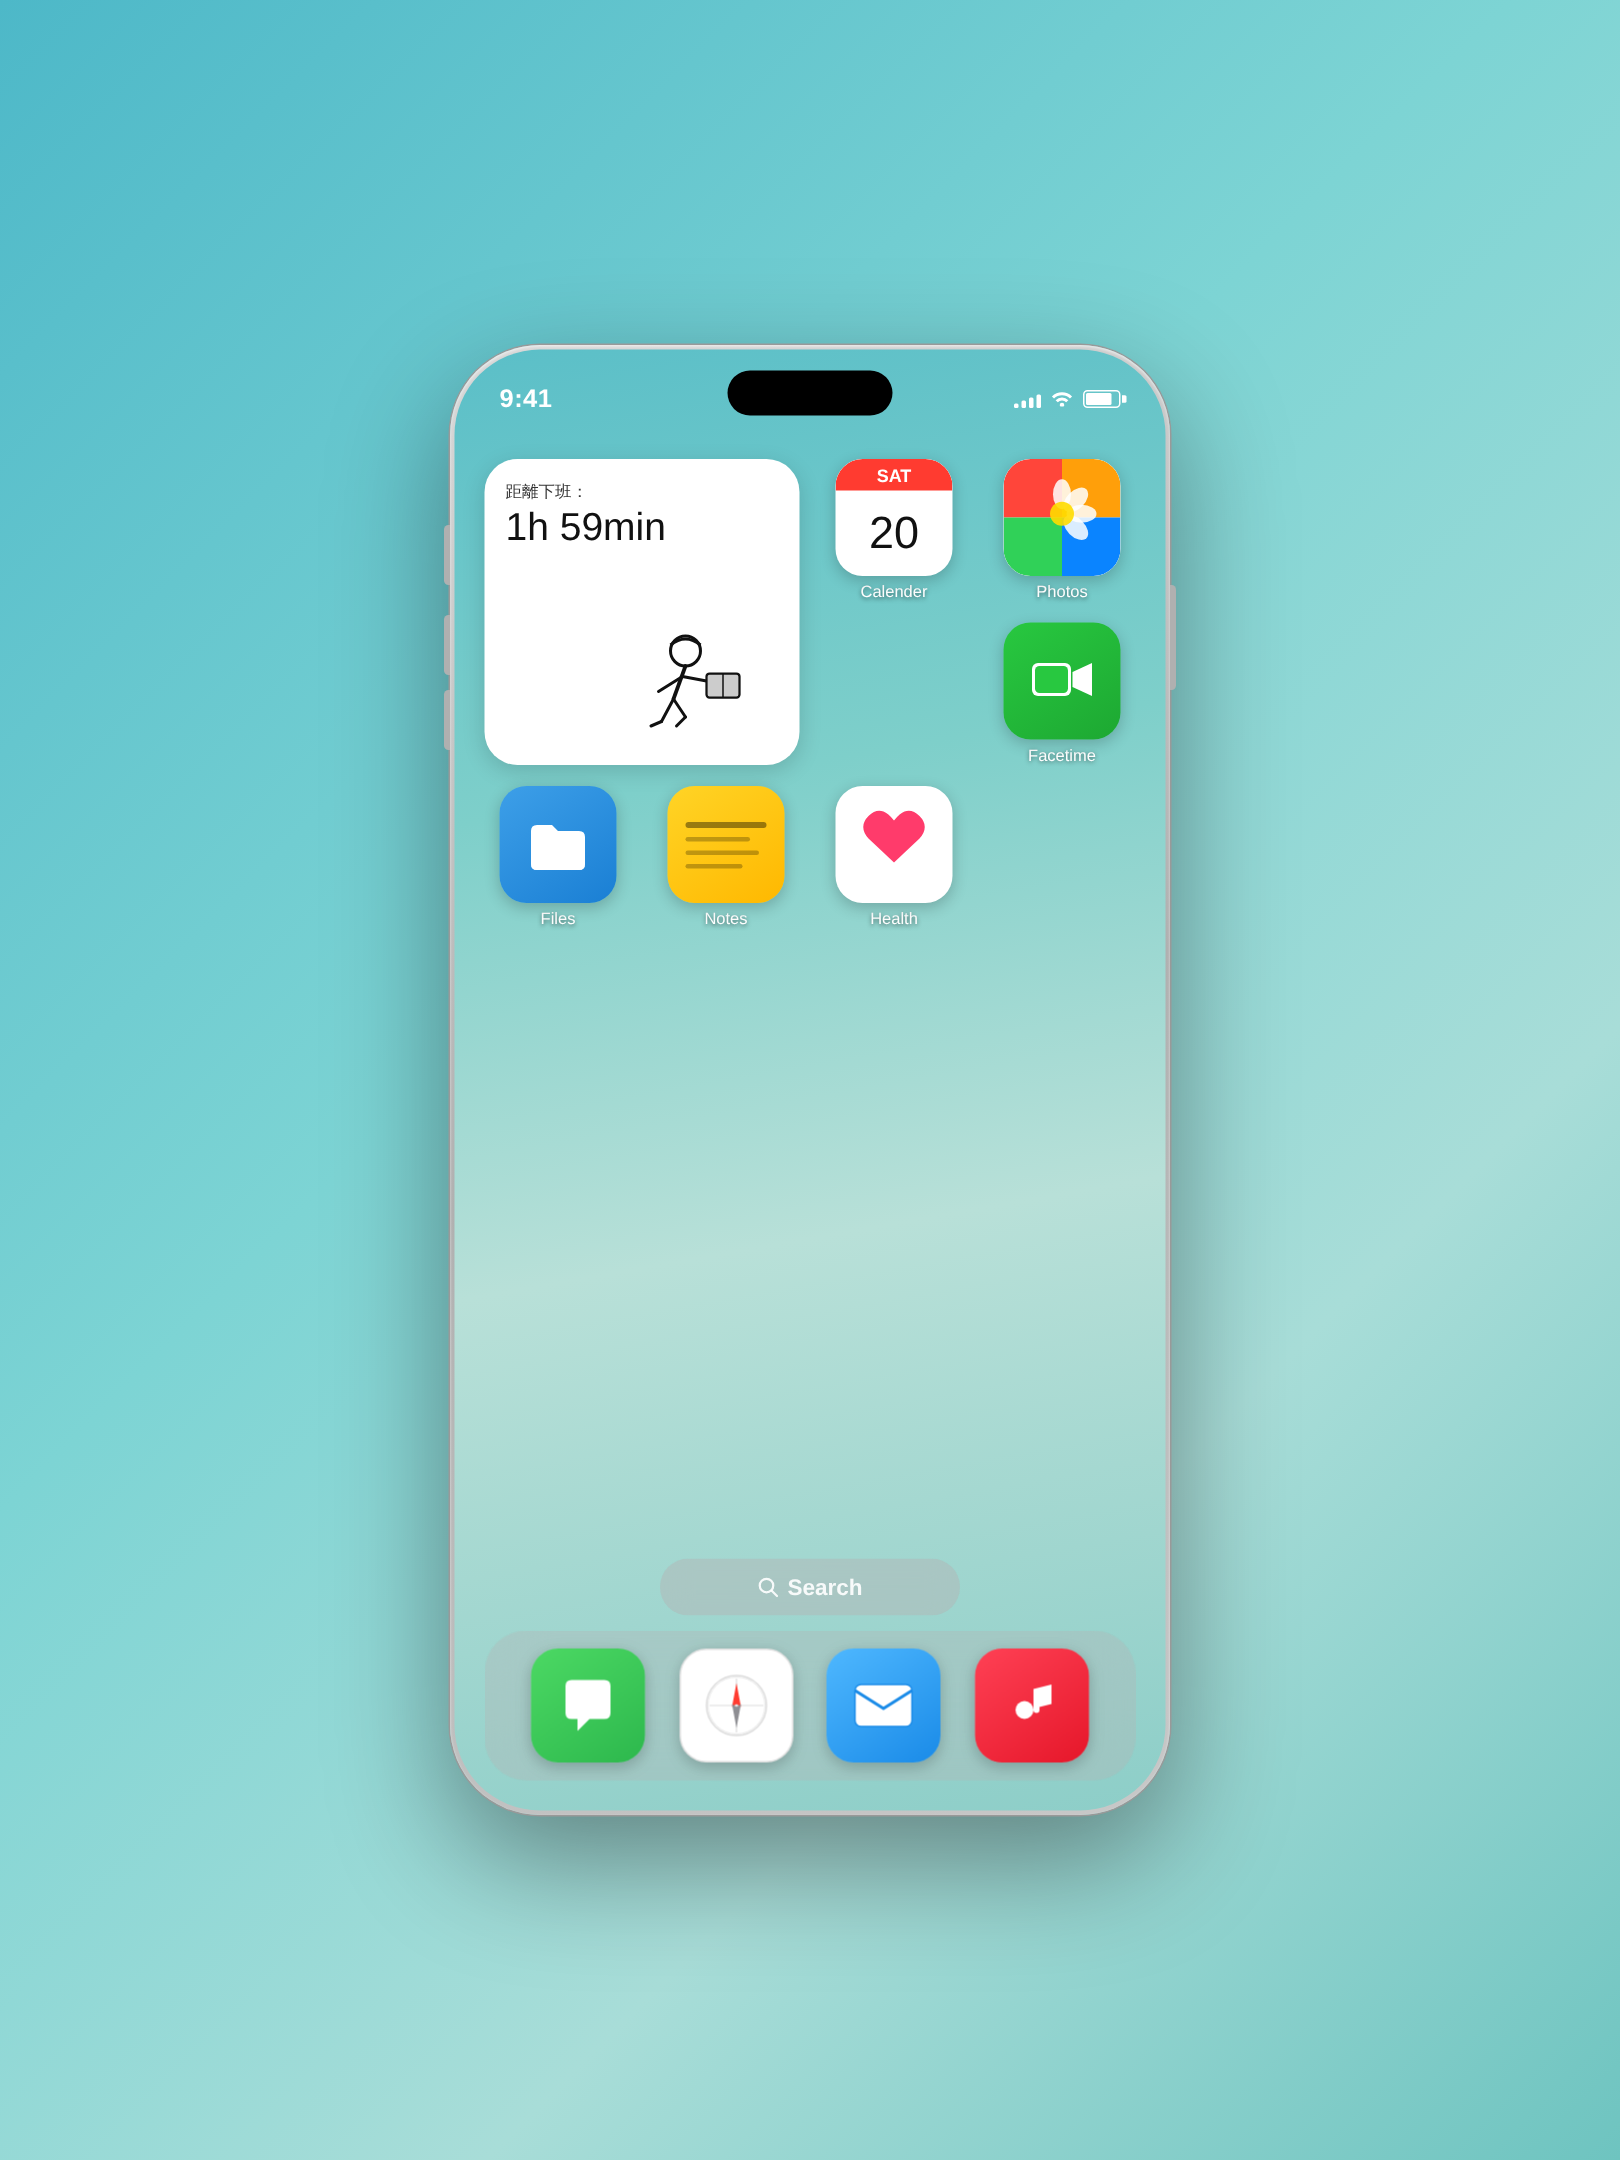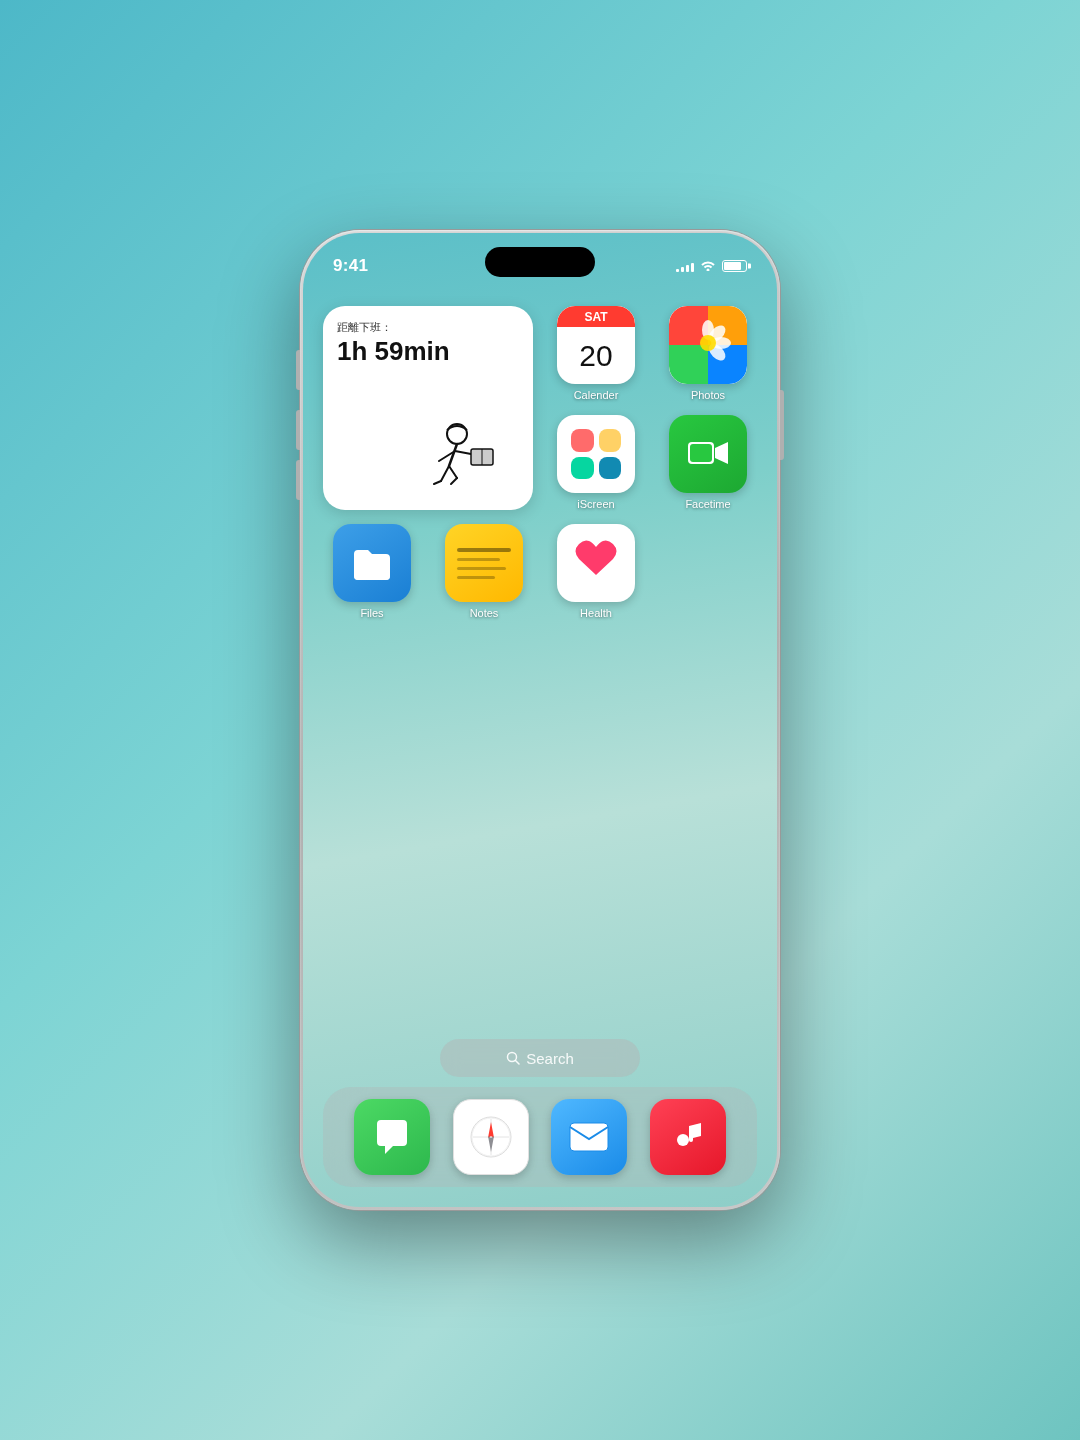--- a/index.html
+++ b/index.html
@@ -170,21 +170,21 @@
     }
 
     .widget-title-small {
       font-size: 11px;
       color: #333;
       font-weight: 400;
     }
 
     .widget-time-text {
       font-size: 26px;
-      font-weight: 700;
+      font-weight: 400;
       color: #111;
       line-height: 1.1;
       margin-top: 2px;
     }
 
     .widget-illustration {
       display: flex;
       justify-content: flex-end;
       align-items: flex-end;
       flex: 1;
@@ -324,21 +324,21 @@
       display: flex;
       align-items: center;
       justify-content: center;
       gap: 6px;
       cursor: pointer;
     }
 
     .search-text {
       color: rgba(255,255,255,0.9);
       font-size: 15px;
-      font-weight: 400;
+      font-weight: 700;
     }
 
     
     .dock {
       position: absolute;
       bottom: 20px;
       left: 20px;
       right: 20px;
       height: 100px;
       background: rgba(180,180,180,0.35);
@@ -475,31 +475,20 @@
                 <ellipse cx="25" cy="12" rx="6" ry="10" fill="rgba(255,255,255,0.85)" transform="rotate(45 25 25)"></ellipse>
                 <ellipse cx="25" cy="12" rx="6" ry="10" fill="rgba(255,255,255,0.85)" transform="rotate(90 25 25)"></ellipse>
                 <ellipse cx="25" cy="12" rx="6" ry="10" fill="rgba(255,255,255,0.85)" transform="rotate(135 25 25)"></ellipse>
                 <circle cx="25" cy="25" r="8" fill="rgba(255,220,0,0.9)"></circle>
               </svg>
             </div>
           </div>
           <span class="app-label">Photos</span>
         </div>
 
-        <div class="app-icon-wrapper" style="grid-column:3; grid-row:2;">
-          <div class="app-icon app-iscreen">
-            <div class="iscreen-dots" style="width:100%;height:100%;display:grid;grid-template-columns:1fr 1fr;gap:5px;padding:8px;border-radius:18px;">
-              <div class="iscreen-dot" style="background:#ff6b6b;border-radius:8px;"></div>
-              <div class="iscreen-dot" style="background:#ffd166;border-radius:8px;"></div>
-              <div class="iscreen-dot" style="background:#06d6a0;border-radius:8px;"></div>
-              <div class="iscreen-dot" style="background:#118ab2;border-radius:8px;"></div>
-            </div>
-          </div>
-          <span class="app-label">iScreen</span>
-        </div>
 
         <div class="app-icon-wrapper" style="grid-column:4; grid-row:2;">
           <div class="app-icon app-facetime">
             <svg width="40" height="28" viewBox="0 0 40 28" fill="white">
               <rect x="0" y="2" width="26" height="22" rx="4" fill="white"></rect>
               <rect x="2" y="4" width="22" height="18" rx="3" fill="#28c840"></rect>
               <polygon points="27,8 40,2 40,24 27,18" fill="white"></polygon>
             </svg>
           </div>
           <span class="app-label">Facetime</span>

